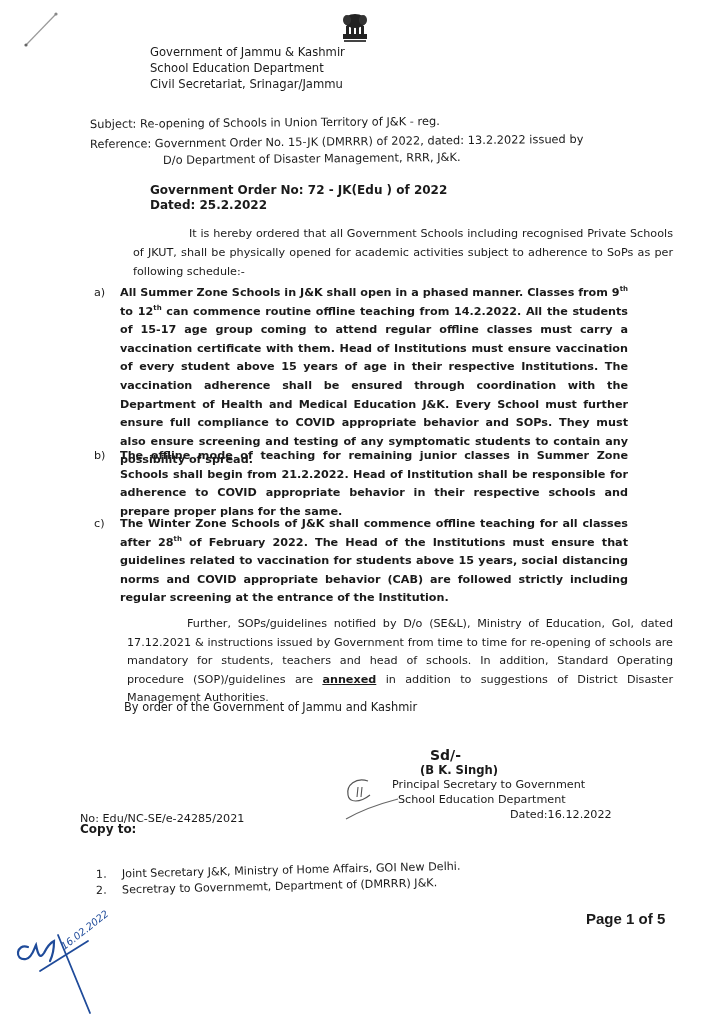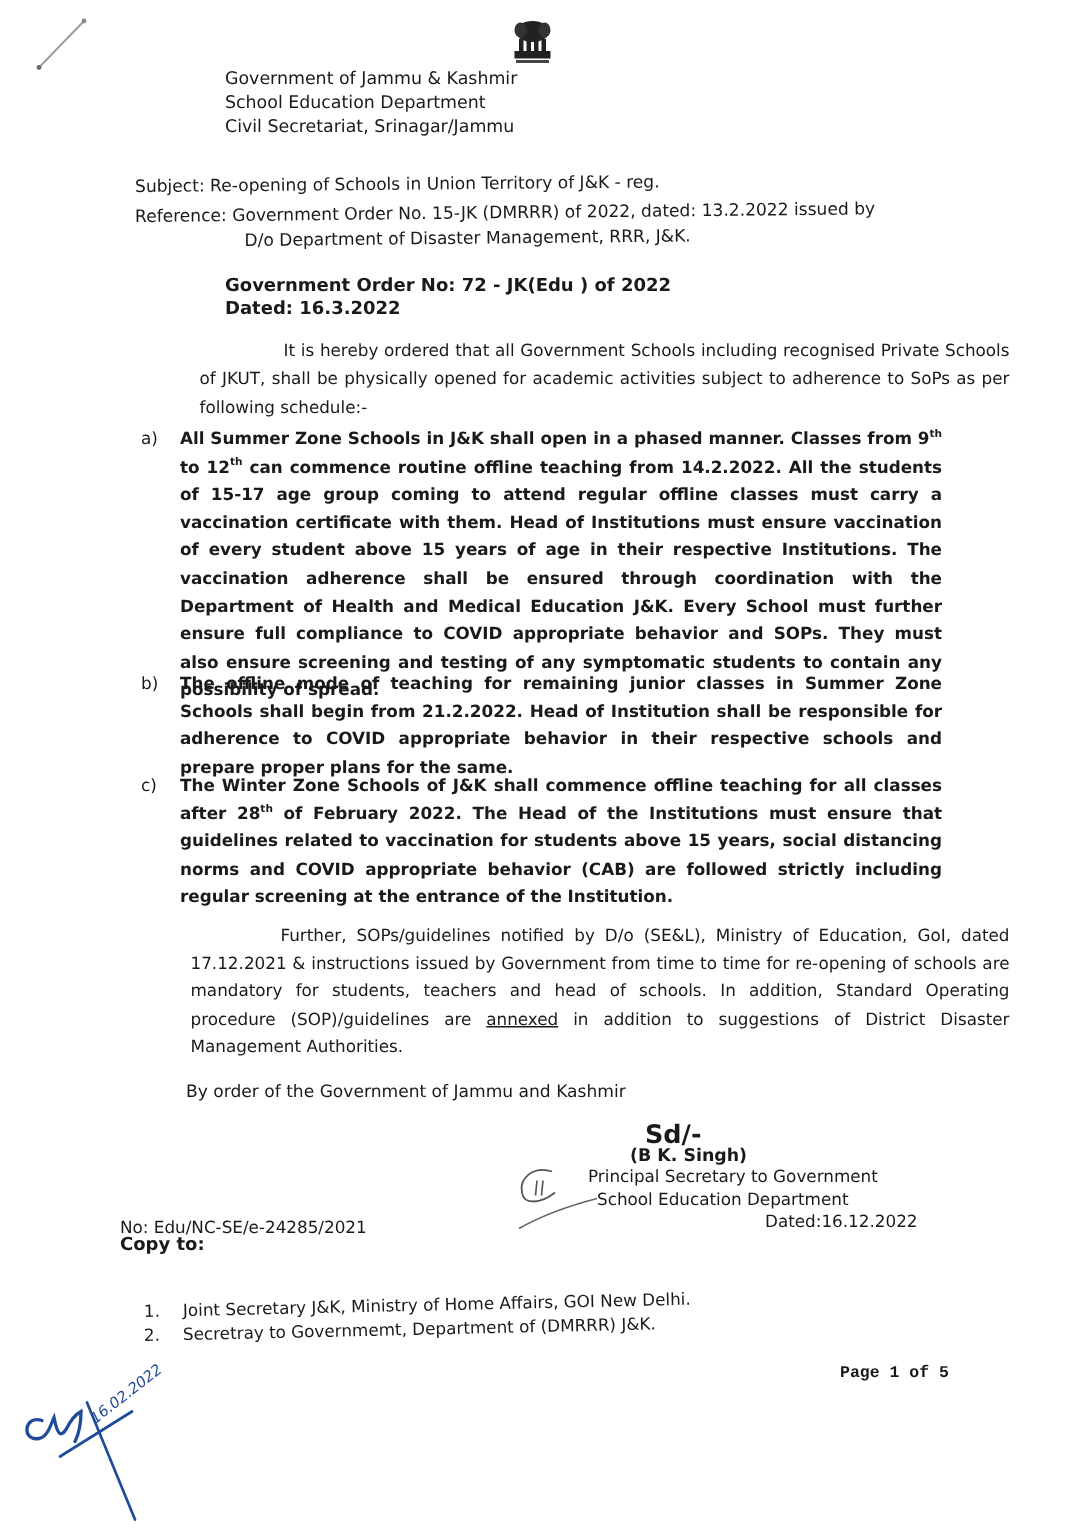--- a/index.html
+++ b/index.html
@@ -11,21 +11,21 @@
     .center { }
     .bold { font-weight: bold; }
     .emblem { left: 338px; top: 12px; width: 34px; height: 32px; }
     .hdr { left: 150px; width: 420px; font-size: 11.6px; line-height: 16px; text-align: left; }
     .row { left: 90px; width: 550px; font-size: 11.4px; }
     .just { text-align: justify; text-align-last: left; margin-left: 45px; }
     .list-item { position: absolute; left: 94px; width: 534px; font-size: 11.2px; line-height: 18.6px; }
     .list-item .mk { position: absolute; left: 0; top: 0; }
     .list-item .txt { margin-left: 26px; text-align: justify; font-weight: bold; }
     sup { font-size: 7px; line-height: 0; }
-    .annexed { font-weight: normal; text-decoration: underline; }
+    .annexed { font-weight: bold; text-decoration: underline; }
     .ink { color: #1f4b9a; }
   </style>
 </head>
 <body>
 
 <svg class="abs" style="left:20px;top:10px;width:40px;height:40px" viewBox="0 0 40 40">
   <line x1="36" y1="4" x2="6" y2="35" stroke="#9a9a9a" stroke-width="1.2"></line>
   <circle cx="36" cy="4" r="1.6" fill="#888"></circle>
   <circle cx="6" cy="35" r="1.6" fill="#666"></circle>
 </svg>
@@ -51,44 +51,44 @@
   <span>Re-opening of Schools in Union Territory of J&amp;K - reg.</span>
 </div>
 
 <div class="abs row" style="top:137px; left:90px; transform:rotate(-0.6deg); transform-origin:left">
   <span>Reference:</span>
   <span>Government Order No. 15-JK (DMRRR) of 2022, dated: 13.2.2022 issued by</span>
 </div>
 <div class="abs row" style="top:153px; left:163px; transform:rotate(-0.6deg); transform-origin:left">D/o Department of Disaster Management, RRR, J&amp;K.</div>
 
 <div class="abs center bold" style="left:150px;width:420px;top:183px;font-size:12px;line-height:15px">Government Order No: 72 - JK(Edu ) of 2022</div>
-<div class="abs center bold" style="left:150px;width:420px;top:198px;font-size:12px;line-height:15px">Dated:  16.3.2022</div>
+<div class="abs center bold" style="left:150px;width:420px;top:198px;font-size:12px;line-height:15px">Dated:  25.2.2022</div>
 
 <div class="abs just" style="left:88px;width:540px;top:224px;font-size:11.2px;line-height:19px;text-indent:56px">It is hereby ordered that all Government Schools including recognised Private Schools of JKUT,  shall be physically opened for academic activities subject to adherence to SoPs  as per following schedule:-</div>
 
 <div class="list-item" style="top:284px">
   <span class="mk">a)</span>
   <div class="txt"><span>All Summer Zone Schools in J&amp;K shall open in a phased manner. Classes from 9</span><sup>th</sup><span> to 12</span><sup>th</sup><span> can commence routine offline teaching from 14.2.2022. All the students of 15-17 age group coming to attend regular offline classes must carry a vaccination certificate with them. Head of Institutions must ensure vaccination of every student above 15 years of age in their respective Institutions. The vaccination adherence shall be ensured through coordination with the Department of Health and Medical Education J&amp;K. Every School must further ensure full compliance to COVID appropriate behavior and SOPs. They must also ensure screening and testing of any symptomatic students to contain any possibility of spread.</span></div>
 </div>
 
 <div class="list-item" style="top:447px">
   <span class="mk">b)</span>
   <div class="txt">The offline mode of teaching for remaining junior classes in Summer Zone Schools shall begin from 21.2.2022. Head of Institution shall be responsible for adherence to COVID appropriate behavior in their respective schools and prepare proper plans for the same.</div>
 </div>
 
 <div class="list-item" style="top:515px">
   <span class="mk">c)</span>
   <div class="txt"><span>The Winter Zone Schools of J&amp;K shall commence offline teaching for all classes after 28</span><sup>th</sup><span> of February 2022. The Head of the Institutions must ensure that guidelines related to vaccination for students above 15 years, social distancing norms and COVID appropriate behavior (CAB) are followed strictly including regular screening at the entrance of the Institution.</span></div>
 </div>
 
 <div class="abs just" style="left:82px;width:546px;top:615px;font-size:11.2px;line-height:18.6px;text-indent:60px"><span>Further, SOPs/guidelines notified by D/o (SE&amp;L), Ministry of Education, GoI, dated 17.12.2021 &amp; instructions issued by Government from time to time for re-opening of schools are mandatory for students, teachers and head of schools. In addition, Standard Operating procedure (SOP)/guidelines are </span><span class="annexed">annexed</span><span> in addition to suggestions of District Disaster Management Authorities.</span></div>
 
-<div class="abs" style="left:124px;top:720px;font-size:11.4px">By order of the Government of Jammu and Kashmir</div>
+<div class="abs" style="left:124px;top:700px;font-size:11.4px">By order of the Government of Jammu and Kashmir</div>
 
-<div class="abs center bold" style="left:430px;width:150px;top:747px;font-size:17px">Sd/-</div>
+<div class="abs center bold" style="left:430px;width:150px;top:747px;font-size:14px">Sd/-</div>
 <div class="abs center bold" style="left:420px;width:160px;top:763px;font-size:11.6px">(B K. Singh)</div>
 <div class="abs" style="left:392px;top:778px;font-size:11.2px">Principal Secretary to Government</div>
 <div class="abs" style="left:398px;top:793px;font-size:11.2px">School Education Department</div>
 <div class="abs" style="left:510px;top:808px;font-size:11.2px">Dated:16.12.2022</div>
 
 <svg class="abs" style="left:340px;top:775px;width:60px;height:50px" viewBox="0 0 60 50">
   <path d="M28 6 C16 2 6 10 8 20 C9 28 20 28 30 20" fill="none" stroke="#555" stroke-width="1.2"></path>
   <path d="M18 12 L17 22 M22 12 L21 22" stroke="#555" stroke-width="1.1"></path>
   <path d="M6 44 C20 36 35 30 58 24" fill="none" stroke="#666" stroke-width="1.1"></path>
 </svg>
@@ -96,20 +96,20 @@
 <div class="abs" style="left:80px;top:812px;font-size:11.2px">No: Edu/NC-SE/e-24285/2021</div>
 
 <div class="abs bold" style="left:80px;top:822px;font-size:12px">Copy to:</div>
 <div class="abs" style="left:96px;top:868px;font-size:11.2px;transform:rotate(-1.3deg);transform-origin:left">
   <span style="display:inline-block;width:26px">1.</span><span>Joint Secretary J&amp;K, Ministry of Home Affairs, GOI New Delhi.</span>
 </div>
 <div class="abs" style="left:96px;top:884px;font-size:11.2px;transform:rotate(-1.3deg);transform-origin:left">
   <span style="display:inline-block;width:26px">2.</span><span>Secretray to Governmemt, Department of (DMRRR) J&amp;K.</span>
 </div>
 
-<div class="abs bold" style="left:560px;top:910px;font-size:11px;font-family:Liberation Mono, monospace"><span>Page </span><span>1</span><span> of </span><span>5</span></div>
+<div class="abs bold" style="left:586px;top:910px;font-size:15px;font-family:Liberation Sans, sans-serif"><span>Page </span><span>1</span><span> of </span><span>5</span></div>
 
 <svg class="abs" style="left:10px;top:925px;width:120px;height:95px" viewBox="0 0 120 95">
   <path d="M18 22 C6 18 4 36 16 34 C22 33 24 24 26 20 C28 30 30 34 34 28 C36 24 40 18 44 16 C44 26 42 32 40 36" fill="none" stroke="#1f4b9a" stroke-width="2.2" stroke-linecap="round"></path>
   <line x1="30" y1="46" x2="78" y2="16" stroke="#1f4b9a" stroke-width="1.8" stroke-linecap="round"></line>
   <line x1="48" y1="10" x2="80" y2="88" stroke="#1f4b9a" stroke-width="1.8" stroke-linecap="round"></line>
 </svg>
 <div class="abs ink" style="left:62px;top:942px;font-size:10px;font-style:italic;transform:rotate(-38deg);transform-origin:left">16.02.2022</div>
 
 </body></html>

